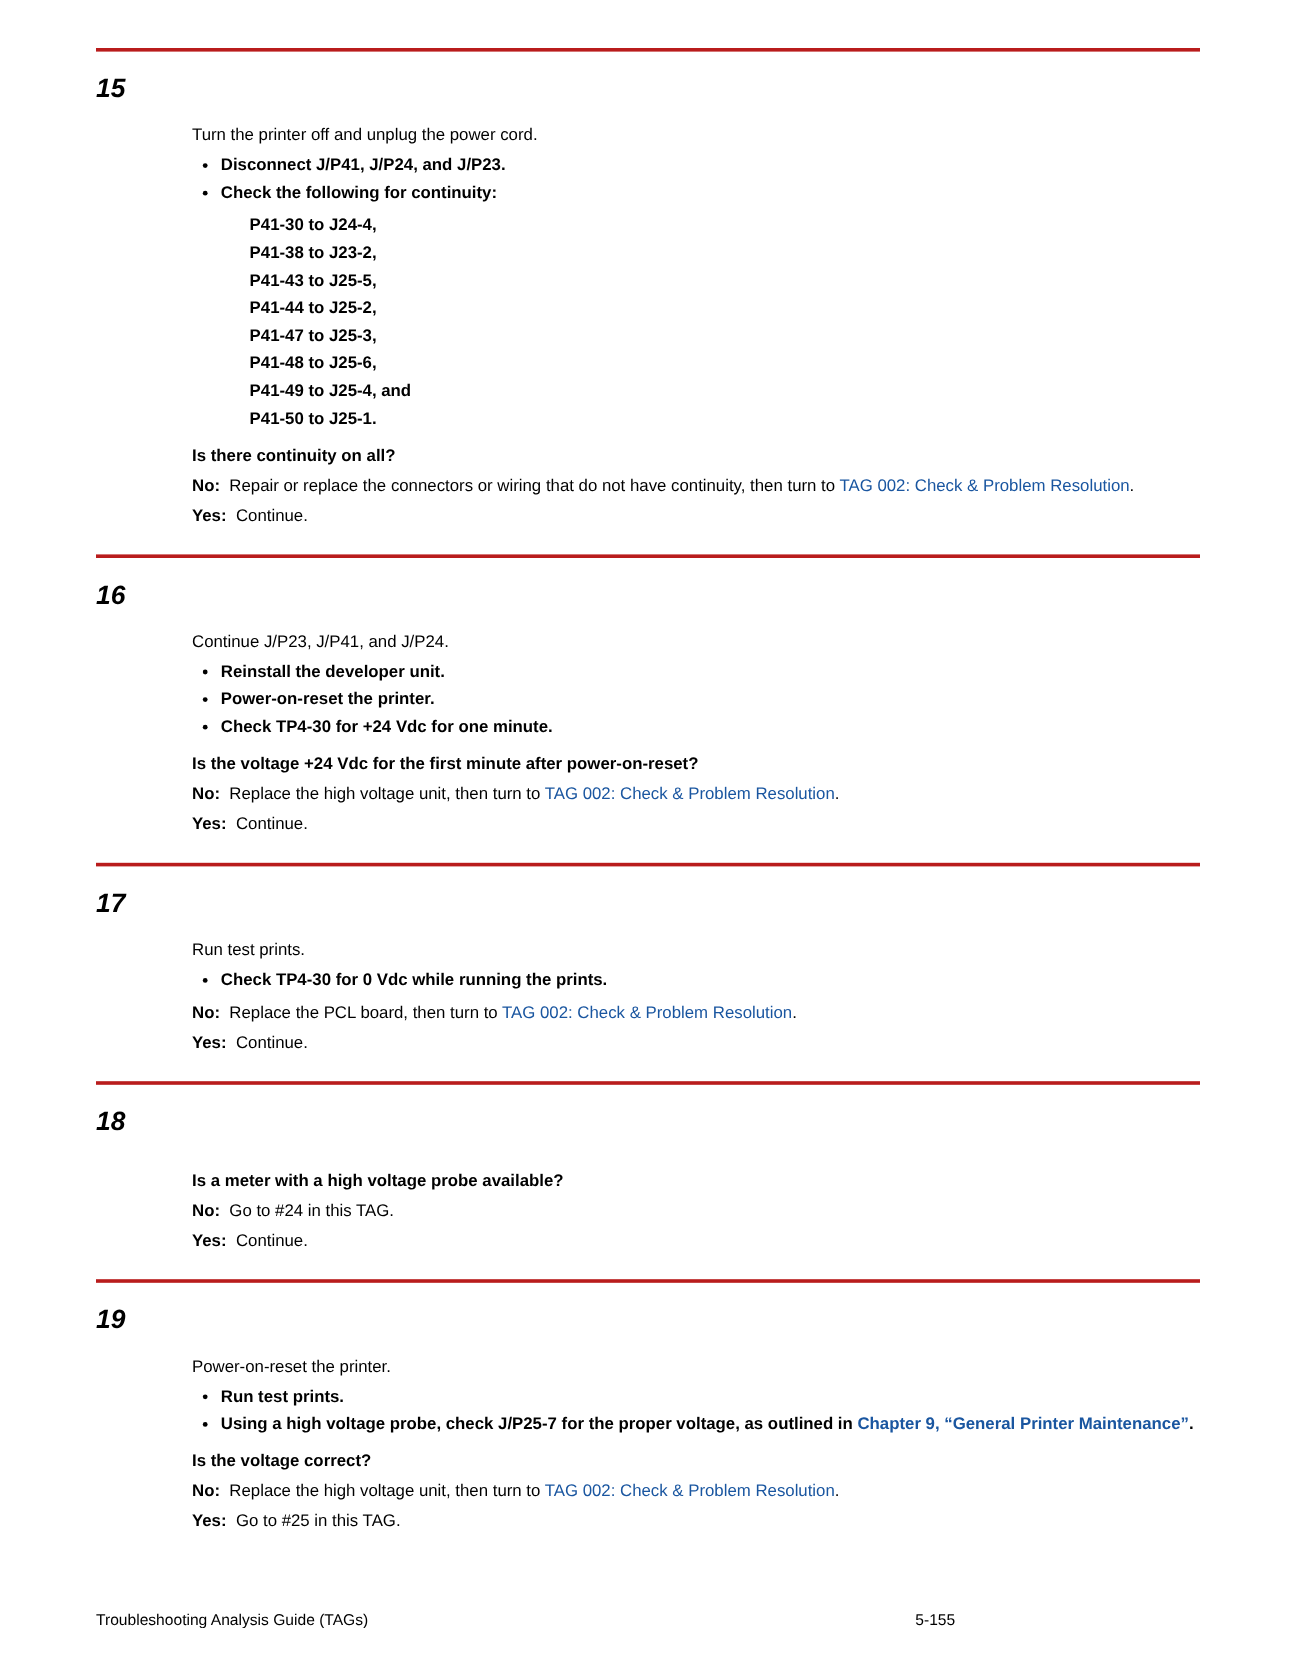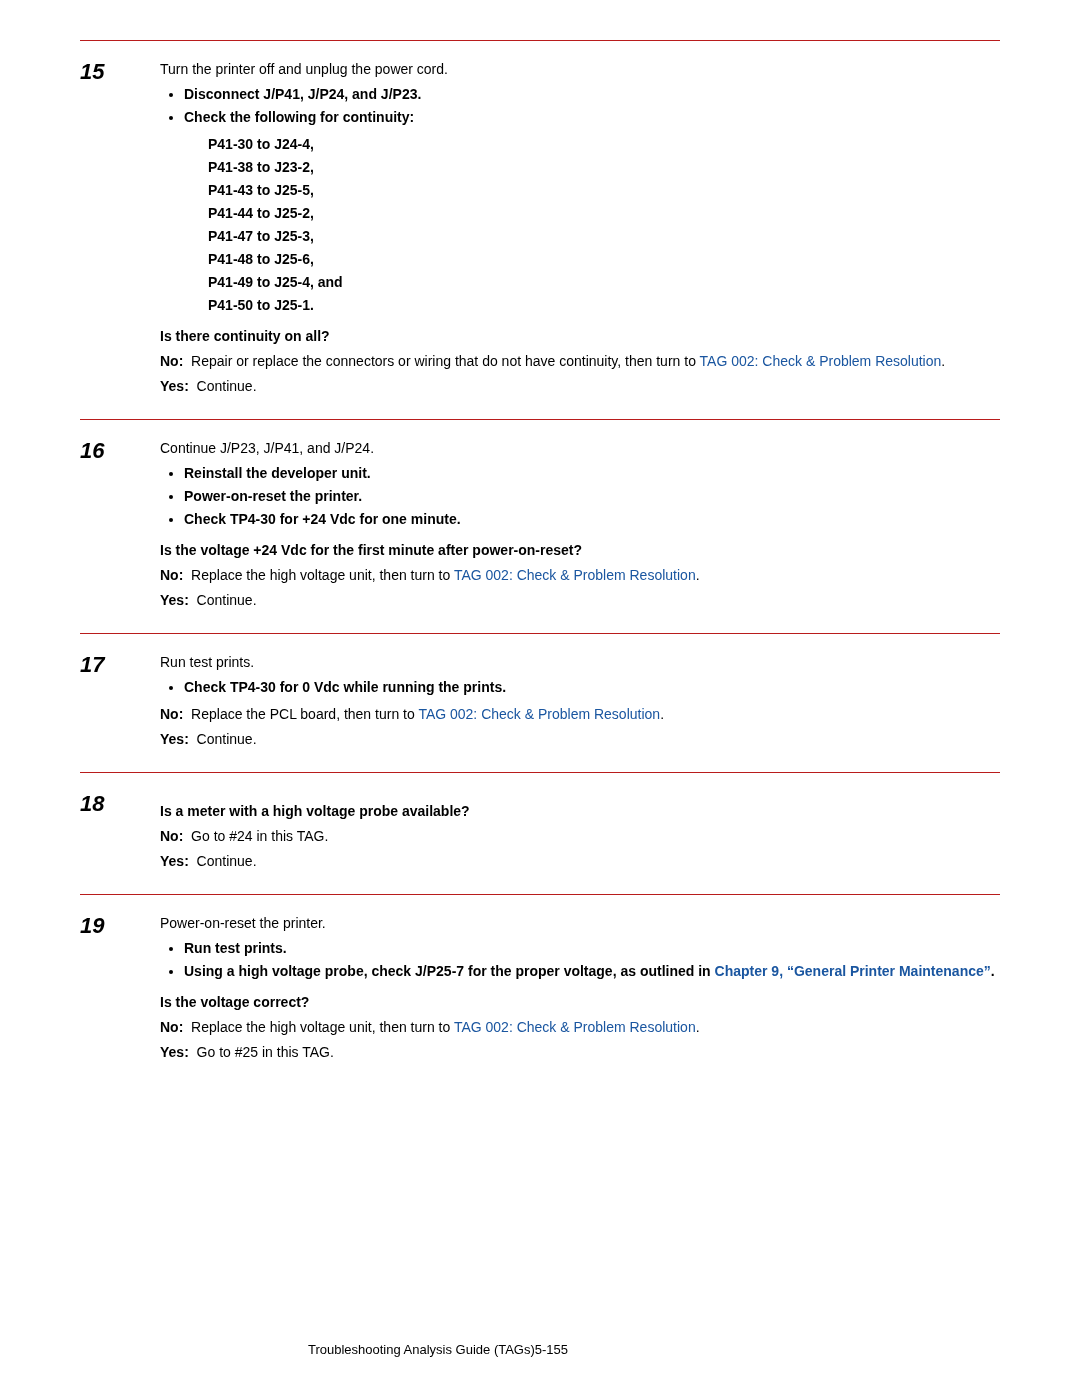--- a/index.html
+++ b/index.html
@@ -20,35 +20,36 @@
 
     .page-container {
       max-width: 920px;
       margin: 0 auto;
     }
 
     .step-row {
       display: flex;
       align-items: flex-start;
       padding: 18px 0 18px 0;
-      border-top: 1px solid #b91c1c;
+      border-top: 3px solid #b91c1c;
     }
 
     .step-number {
       font-size: 22px;
       font-style: italic;
       font-weight: bold;
       min-width: 70px;
       padding-top: 0px;
       color: #000;
     }
 
     .step-content {
       flex: 1;
       padding-left: 10px;
+      margin-top: 41px;
     }
 
     .step-content p {
       margin-bottom: 4px;
       line-height: 1.5;
     }
 
     .step-content ul {
       margin-left: 24px;
       margin-bottom: 6px;
@@ -91,21 +92,21 @@
       color: #1a56a0;
       text-decoration: none;
     }
 
     .footer {
       position: fixed;
       bottom: 40px;
       left: 0;
       width: 876px;
       display: flex;
-      justify-content: center;
+      justify-content: space-between;
       padding: 0 80px;
       font-size: 13px;
       color: #000;
     }
 
     .footer-left {
       color: #000;
     }
 
     .footer-right {

